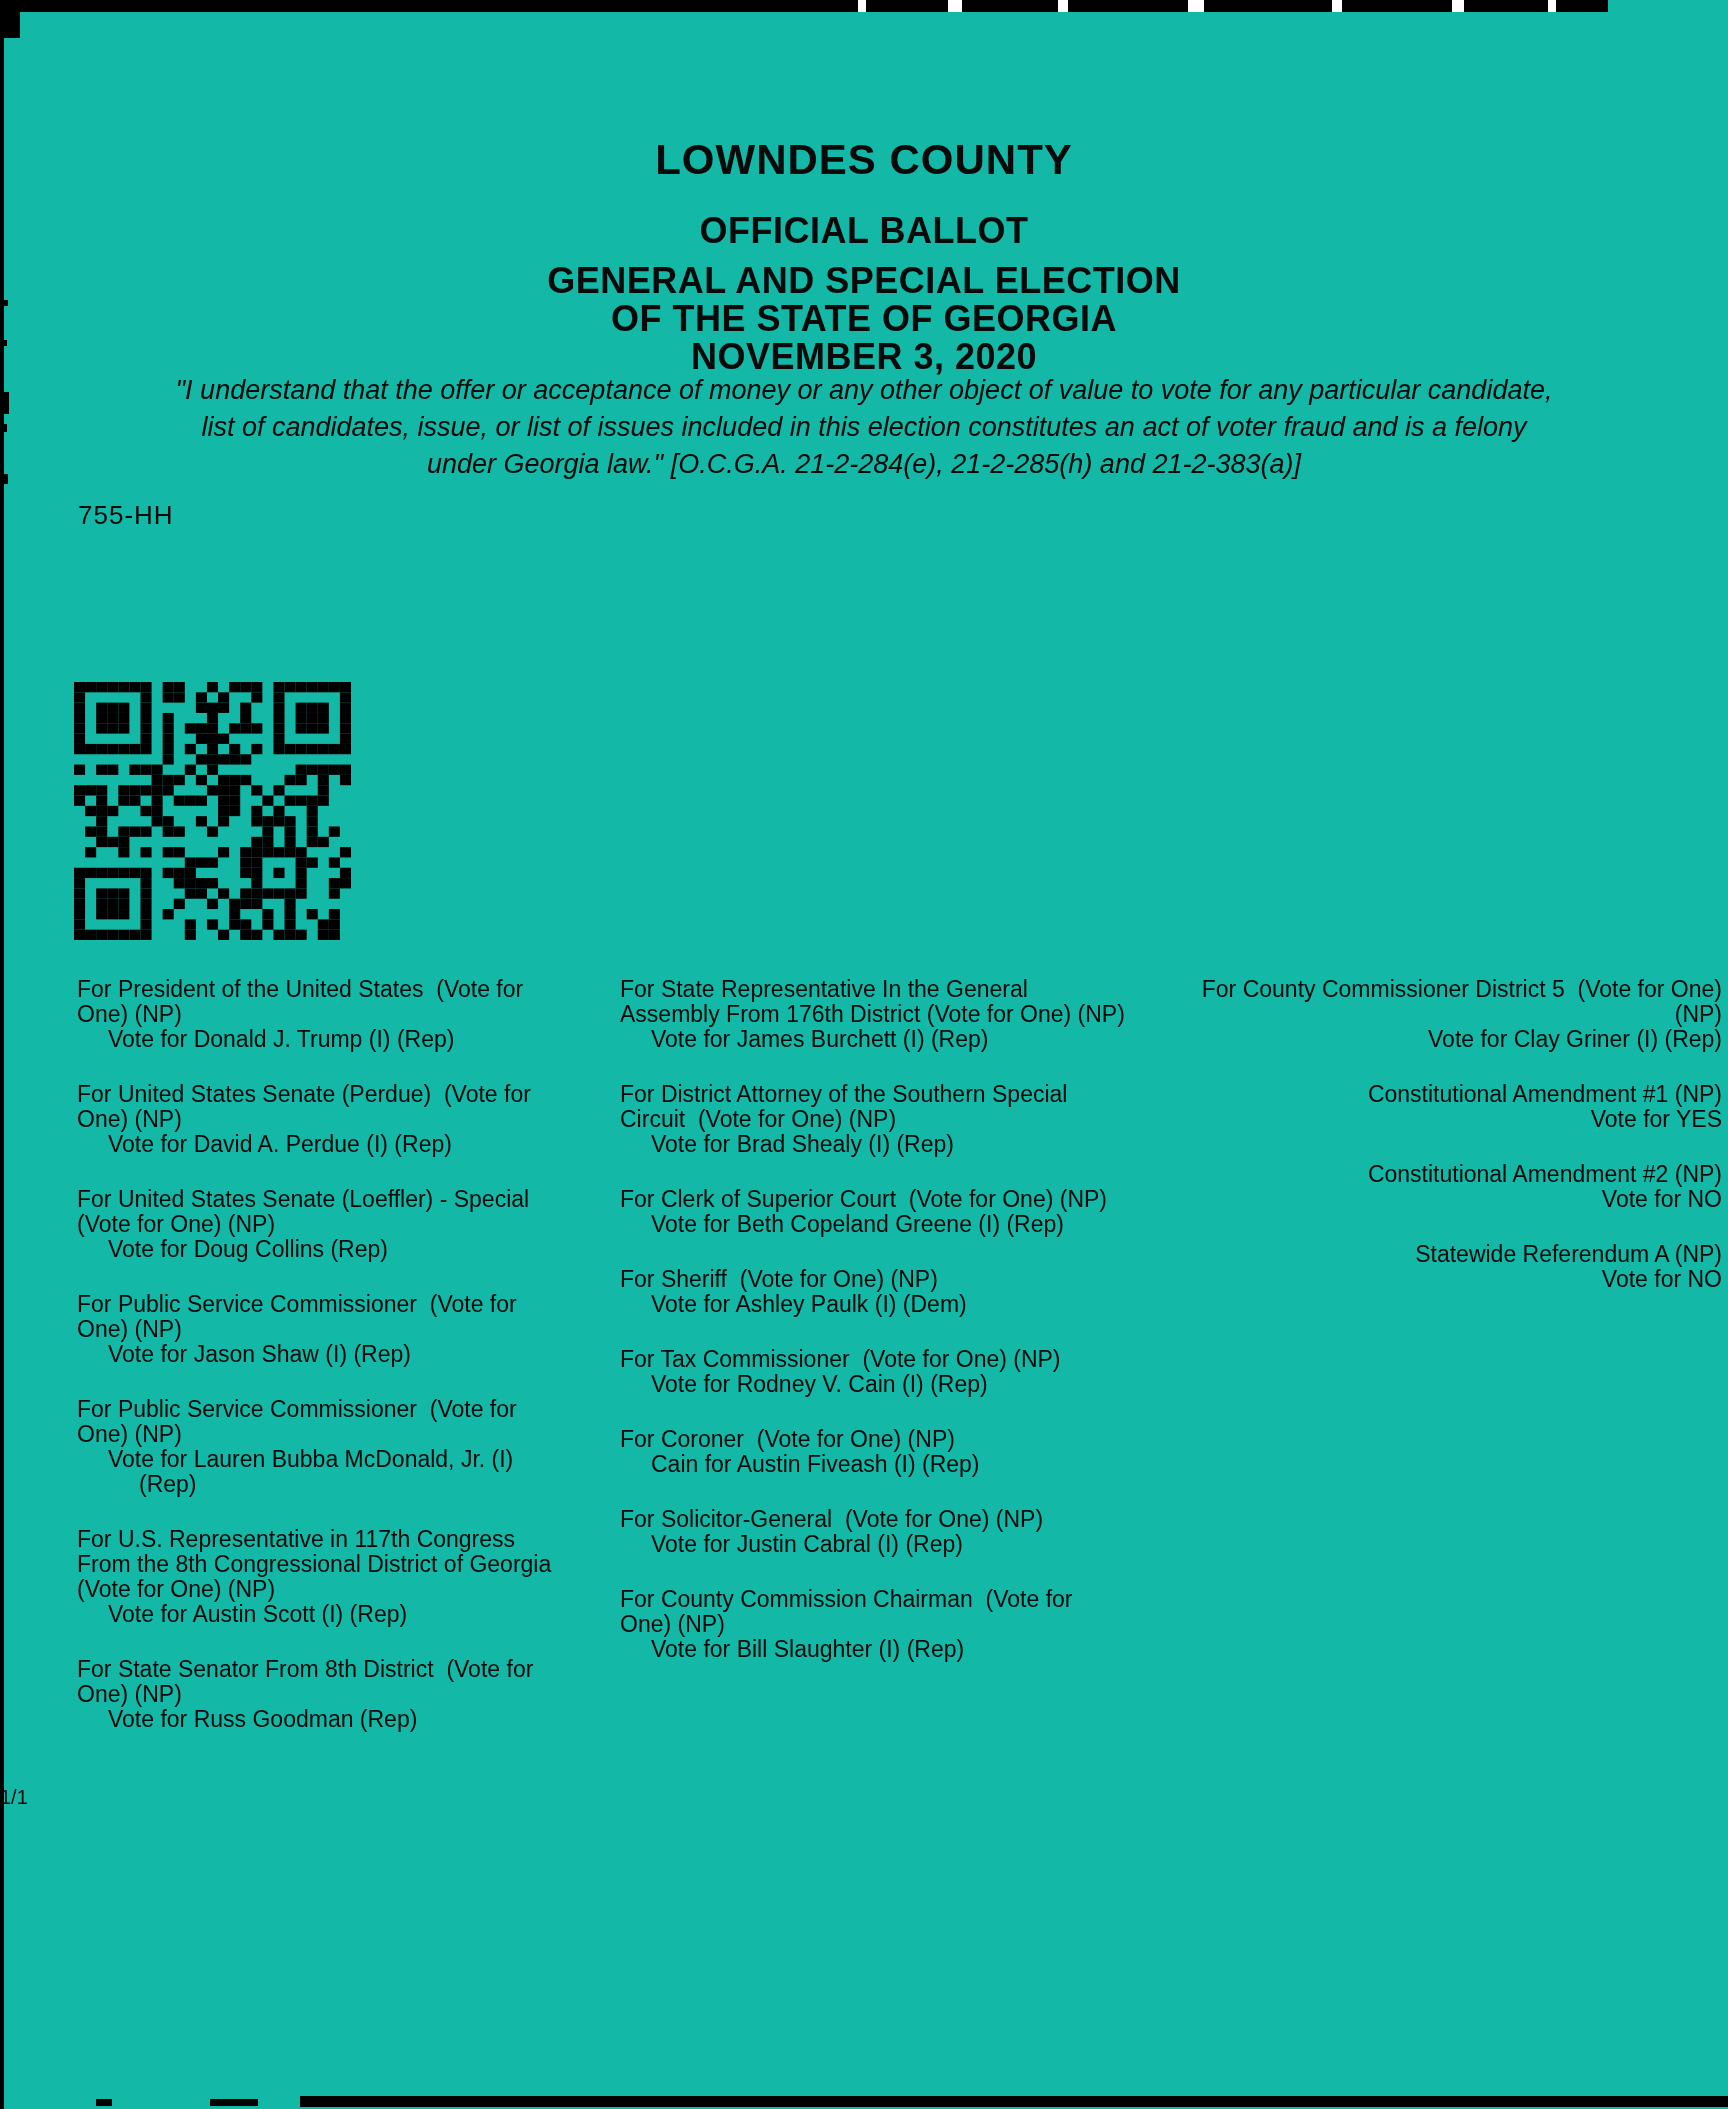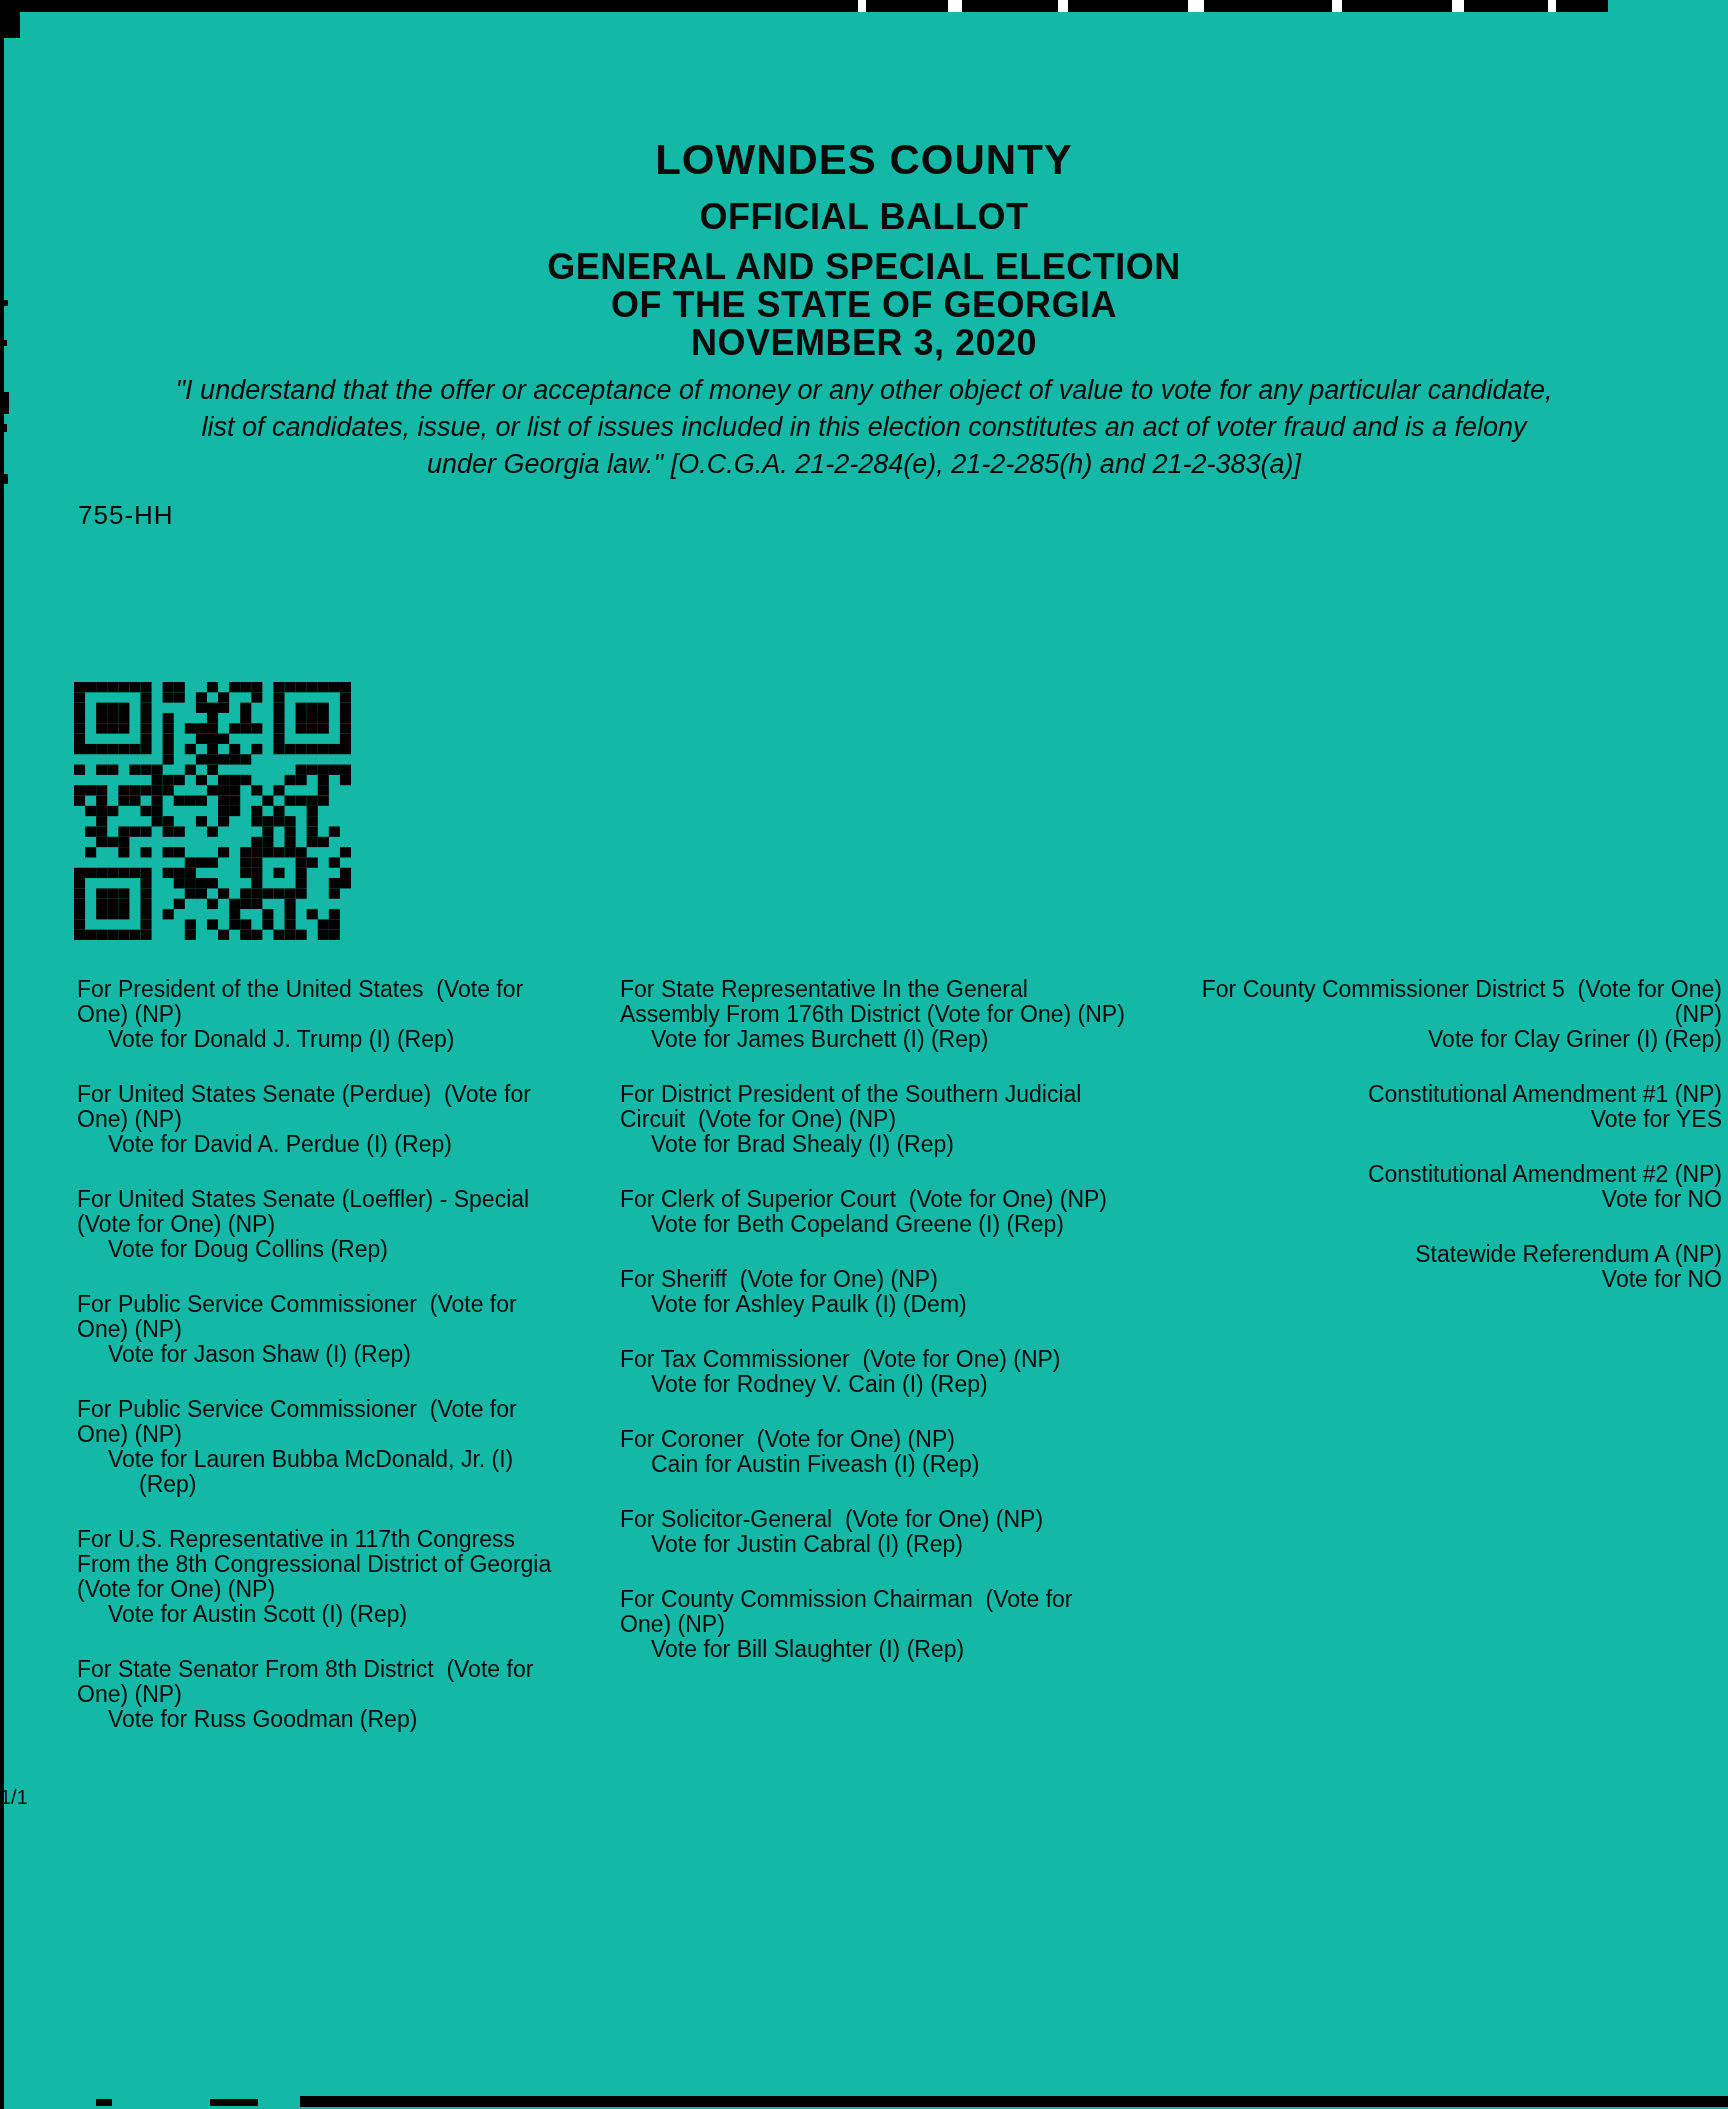--- a/index.html
+++ b/index.html
@@ -15,21 +15,21 @@
   .mark-top{position:absolute;left:0;top:0;width:1608px;height:12px;background:#000;}
   .mark-top .notch{position:absolute;top:0;height:12px;background:#fff;}
   .mark-corner{position:absolute;left:2px;top:4px;width:18px;height:34px;background:#000;}
   .mark-left{position:absolute;left:0;top:0;width:4px;height:2109px;background:#000;}
   .tick{position:absolute;left:0;background:#000;}
   .mark-bottom{position:absolute;left:300px;top:2096px;width:1428px;height:11px;background:#000;}
   .mark-bottom-dash{position:absolute;top:2099px;height:7px;background:#000;}
   
   .header{position:absolute;left:0;top:136px;width:100%;text-align:center;}
   .county{font-size:42px;font-weight:bold;letter-spacing:1px;}
-  .ballot-type{font-size:36px;font-weight:bold;margin-top:12px;letter-spacing:0.5px;}
+  .ballot-type{font-size:36px;font-weight:bold;margin-top:26px;letter-spacing:0.5px;}
   .election{margin-top:10px;font-size:36px;font-weight:bold;line-height:38px;letter-spacing:0.5px;}
   .fraud{position:absolute;left:64px;top:372px;width:1600px;text-align:center;
          font-style:italic;font-size:27px;line-height:37px;}
   .precinct{position:absolute;left:78px;top:500px;font-size:26px;letter-spacing:1px;}
   
   .qr{position:absolute;left:74px;top:682px;width:277px;height:258px;}
   
   .col{position:absolute;top:977px;font-size:23px;line-height:25px;}
   .col-1{left:77px;width:497px;}
   .col-2{left:620px;width:505px;}
@@ -423,21 +423,21 @@
       <div class="vote">Vote for Russ Goodman (Rep)</div>
     </div>
   </div>
 
   <div class="col col-2">
     <div class="contest">
       <div class="title">For State Representative In the General Assembly From 176th District (Vote for One) (NP)</div>
       <div class="vote">Vote for James Burchett (I) (Rep)</div>
     </div>
     <div class="contest">
-      <div class="title">For District President of the Southern Judicial Circuit  (Vote for One) (NP)</div>
+      <div class="title">For District Attorney of the Southern Special Circuit  (Vote for One) (NP)</div>
       <div class="vote">Vote for Brad Shealy (I) (Rep)</div>
     </div>
     <div class="contest">
       <div class="title">For Clerk of Superior Court  (Vote for One) (NP)</div>
       <div class="vote">Vote for Beth Copeland Greene (I) (Rep)</div>
     </div>
     <div class="contest">
       <div class="title">For Sheriff  (Vote for One) (NP)</div>
       <div class="vote">Vote for Ashley Paulk (I) (Dem)</div>
     </div>

